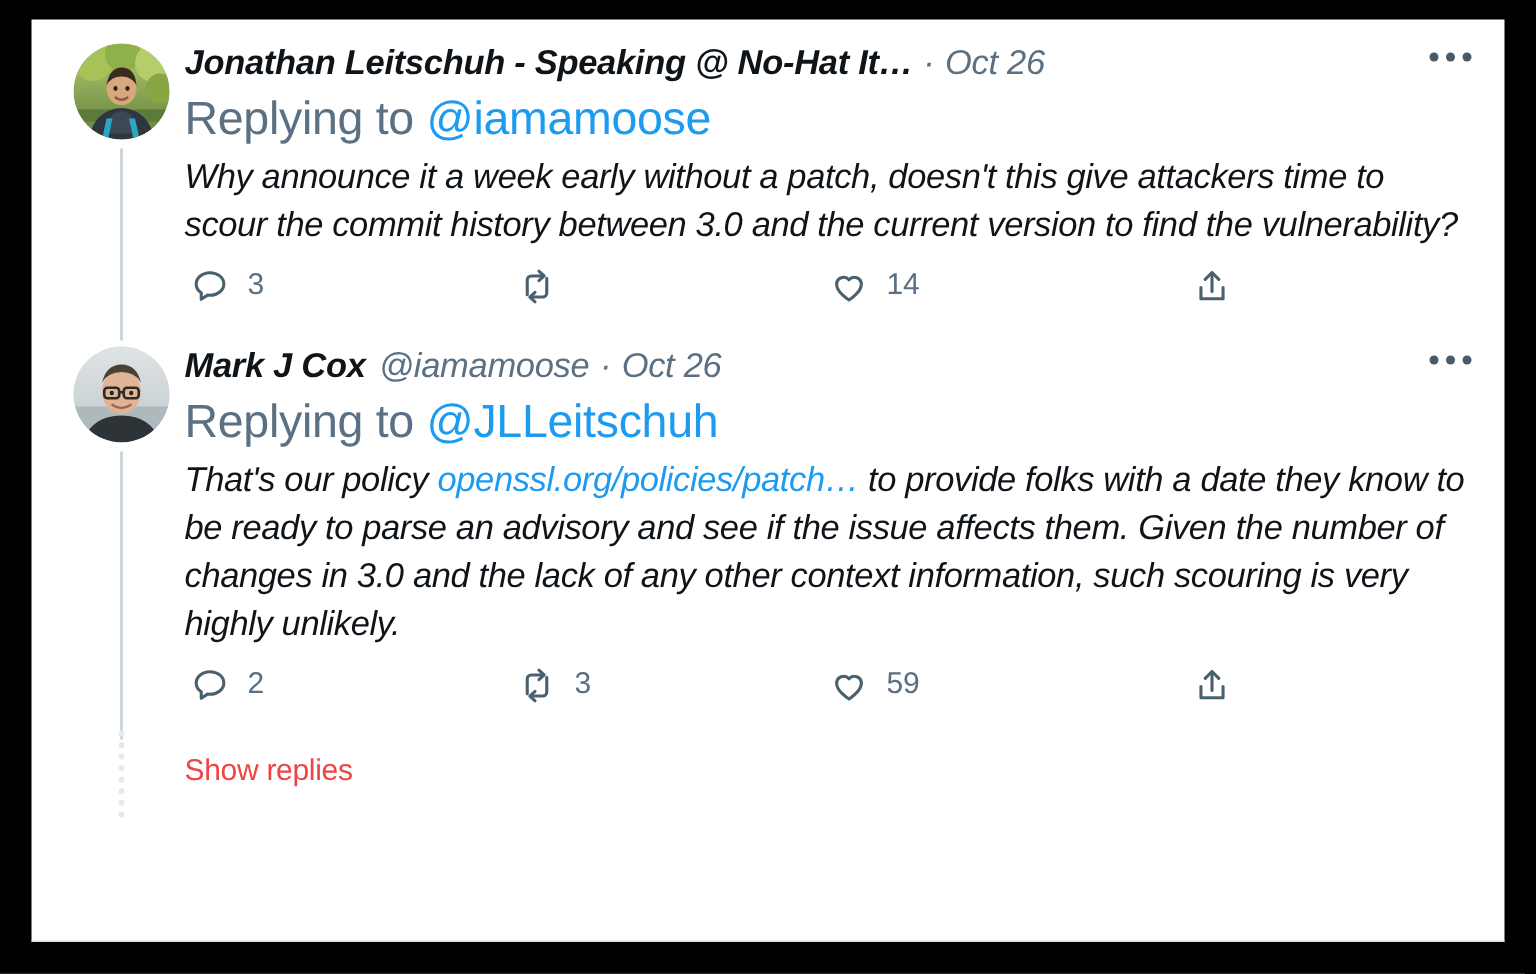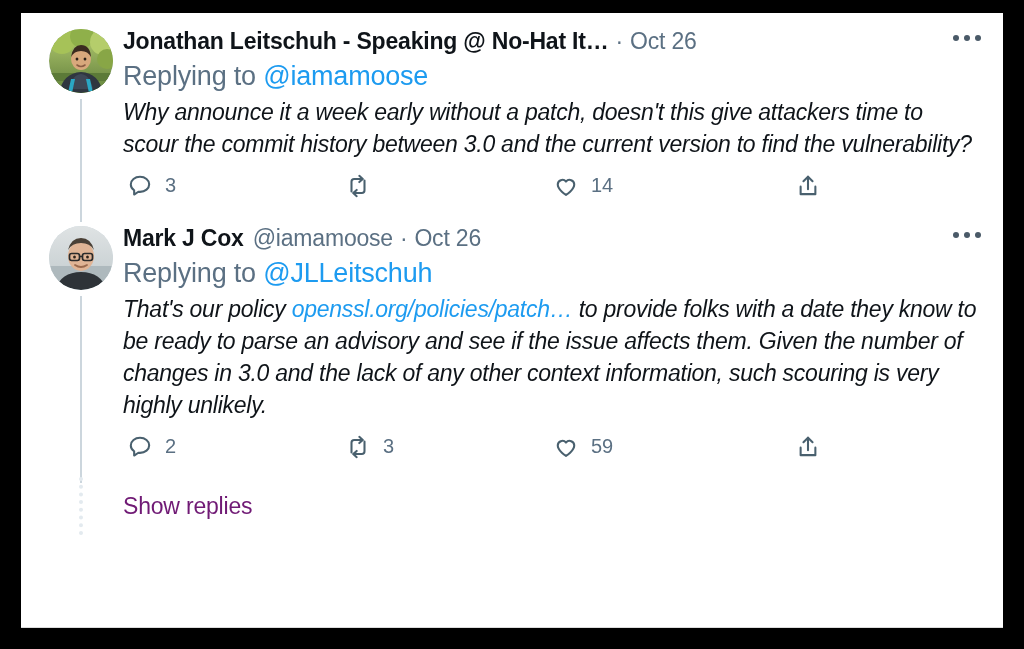--- a/index.html
+++ b/index.html
@@ -77,20 +77,21 @@
     padding-top: 4px;
     padding-right: 4px;
   }
 
   
   .head {
     display: flex;
     align-items: baseline;
     white-space: nowrap;
     line-height: 1.25;
+    font-style: italic;
   }
   .display-name {
     font-size: 23px;
     font-weight: bold;
     color: #0f1419;
     letter-spacing: -0.2px;
   }
   .handle, .sep, .date {
     font-size: 23px;
     color: #5b7083;
@@ -111,21 +112,21 @@
   .more-btn i {
     display: block;
     width: 6px;
     height: 6px;
     border-radius: 50%;
     background: #4a5a68;
   }
 
   
   .replying {
-    font-size: 27px;
+    font-size: 31px;
     color: #5b7083;
     margin-top: 5px;
     letter-spacing: -0.2px;
   }
   .replying .at { color: #1d9bf0; }
 
   
   .text {
     font-size: 23px;
     line-height: 32px;
@@ -163,22 +164,22 @@
 
   
   .show-replies-row {
     display: flex;
     padding: 0 18px;
     box-sizing: border-box;
     position: relative;
   }
   .show-replies-row .gutter { align-items: center; }
   .show-replies {
-    font-size: 23px;
-    color: #701a75;
+    font-size: 20px;
+    color: #ef4444;
     padding-top: 12px;
     letter-spacing: -0.2px;
   }
   .dots-line {
     position: absolute;
     top: -4px;
     left: 50%;
     margin-left: -2px;
     height: 58px;
     border-left: 4px dotted #e3eaef;

